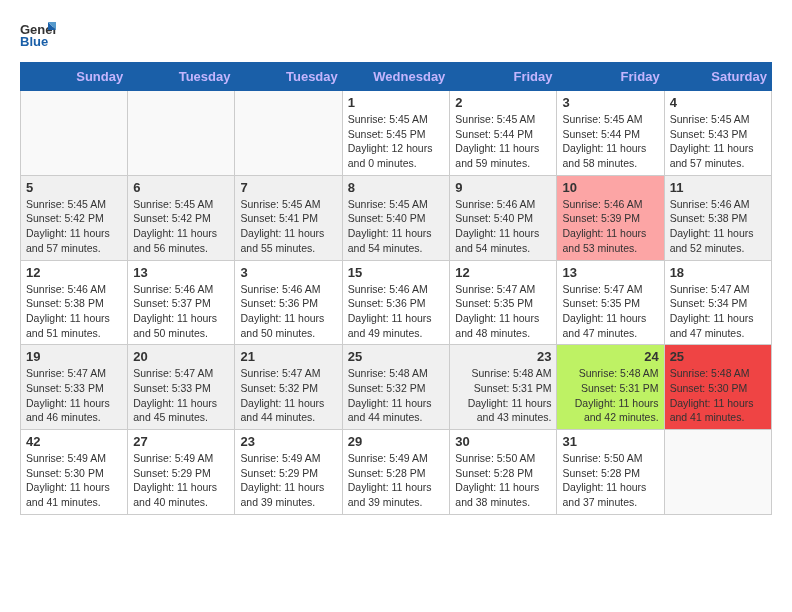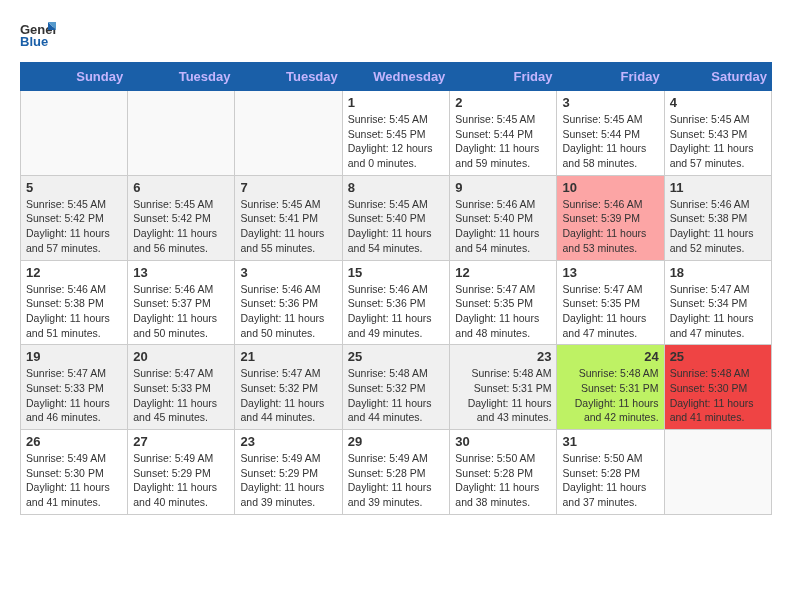--- a/index.html
+++ b/index.html
@@ -296,21 +296,21 @@
         <td style="background: #ef4444;">
           <span class="day-number">25</span>
           <div class="day-info" style="white-space: pre-line;">Sunrise: 5:48 AM
 Sunset: 5:30 PM
 Daylight: 11 hours
 and 41 minutes.</div>
         </td>
       </tr>
       <tr>
         <td>
-          <span class="day-number">26</span>
+          <span class="day-number">42</span>
           <div class="day-info" style="white-space: pre-line;">Sunrise: 5:49 AM
 Sunset: 5:30 PM
 Daylight: 11 hours
 and 41 minutes.</div>
         </td>
         <td>
           <span class="day-number">27</span>
           <div class="day-info" style="white-space: pre-line;">Sunrise: 5:49 AM
 Sunset: 5:29 PM
 Daylight: 11 hours

